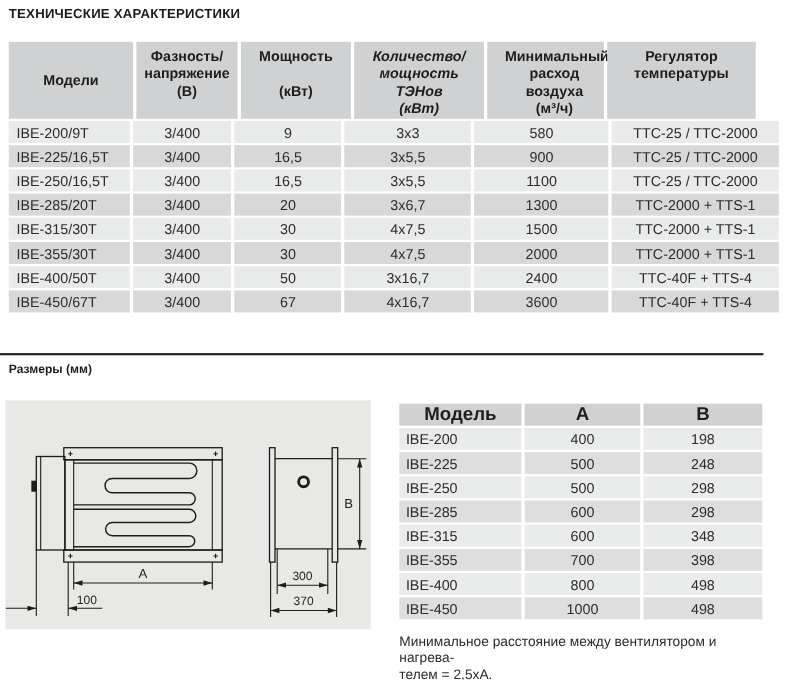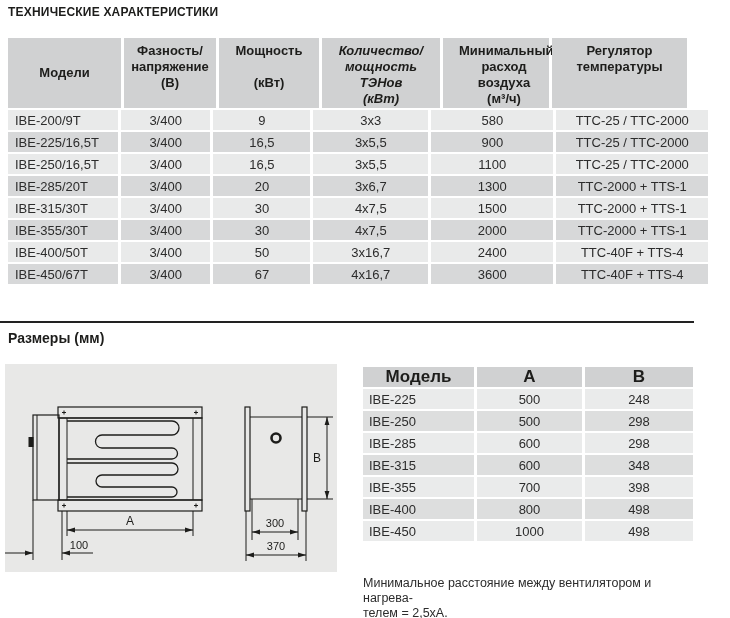--- a/index.html
+++ b/index.html
@@ -27,21 +27,21 @@
   .t1row .cell:nth-child(2){width:92px;}
   .t1row .cell:nth-child(3){width:100px;}
   .t1row .cell:nth-child(4){width:118px;}
   .t1row .cell:nth-child(5){width:126px;}
   .t1row .cell:nth-child(6){width:156px;}
   .t1body .t1row:nth-child(odd) .cell{background:#e9eaea;}
   .t1body .t1row:nth-child(even) .cell{background:#d7d8d9;}
 
   
   .divider{left:0;top:321px;width:694px;height:2px;background:#222;}
-  .sec-title{left:8px;top:330px;font-size:14px;font-weight:bold;}
+  .sec-title{left:8px;top:330px;font-size:11px;font-weight:bold;}
 
   
   .panel{left:5px;top:364px;width:332px;height:208px;background:#e8e8e7;}
 
   
   .t2{left:363px;top:367px;width:330px;}
   .t2 .hrow{display:flex;gap:3px;height:20px;margin-bottom:2px;}
   .t2 .hcell{background:#d0d1d2;font-weight:bold;font-size:17px;display:flex;
              align-items:center;justify-content:center;box-sizing:border-box;}
   .t2 .hcell:nth-child(1){width:111px;}
@@ -237,20 +237,25 @@
 </div>
 
 <div class="abs t2">
   <div class="hrow">
     <div class="hcell">Модель</div>
     <div class="hcell">A</div>
     <div class="hcell">B</div>
   </div>
   <div class="t2body">
       <div class="t2row">
+        <div class="cell">IBE-200</div>
+        <div class="cell">400</div>
+        <div class="cell">198</div>
+      </div>
+      <div class="t2row">
         <div class="cell">IBE-225</div>
         <div class="cell">500</div>
         <div class="cell">248</div>
       </div>
       <div class="t2row">
         <div class="cell">IBE-250</div>
         <div class="cell">500</div>
         <div class="cell">298</div>
       </div>
       <div class="t2row">

